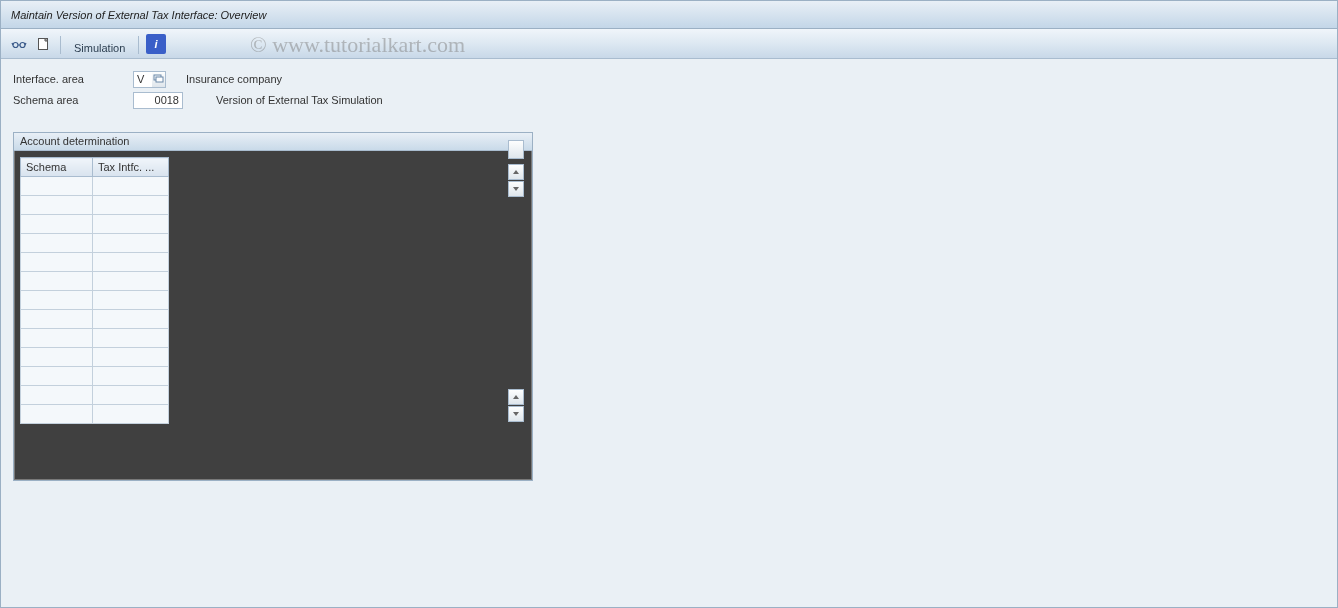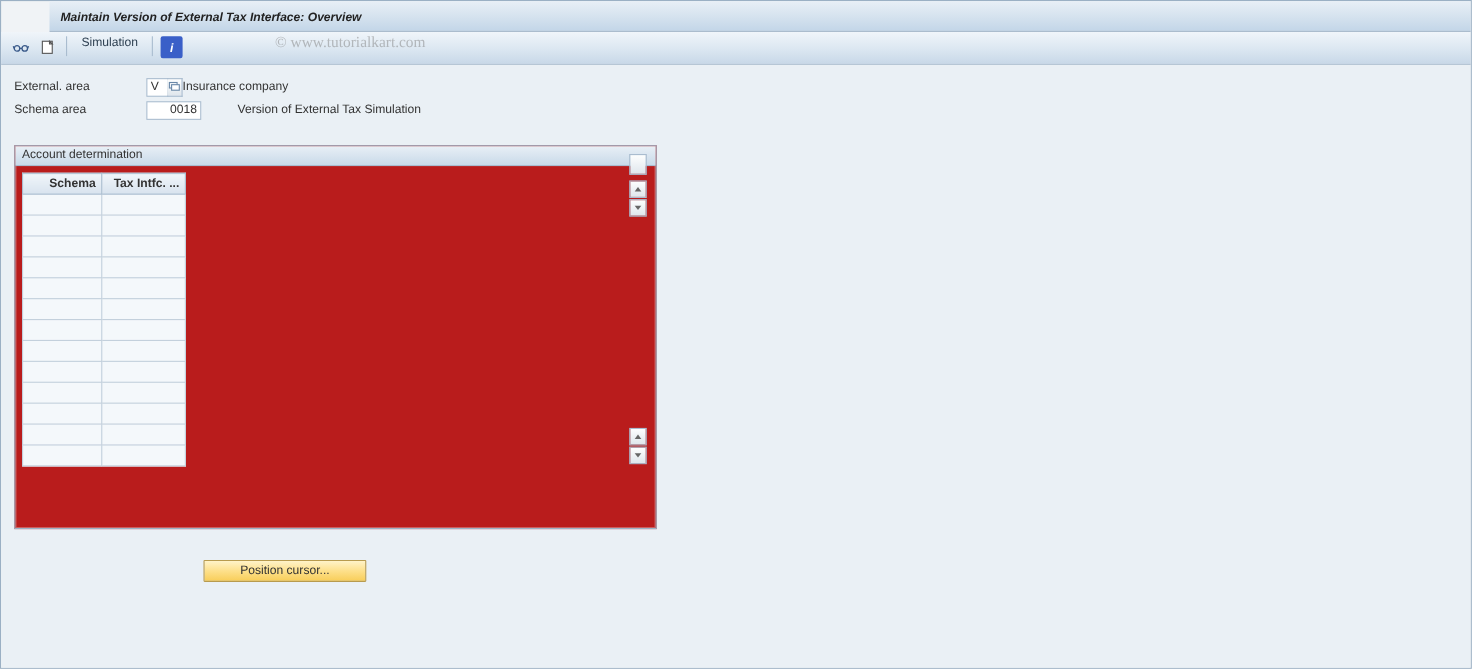--- a/index.html
+++ b/index.html
@@ -2,33 +2,32 @@
 <html><head>
   <meta charset="utf-8">
   <style>
     * { margin: 0; padding: 0; box-sizing: border-box; font-family: Arial, Helvetica, sans-serif; font-size: 11px; }
     body { background: #f0f3f6; width: 1338px; height: 608px; overflow: hidden; border: 1px solid #9bb0c4; }
     
     .title-bar {
       background: linear-gradient(to bottom, #e8eff6 0%, #d6e3ef 50%, #c3d6e8 100%);
       border-bottom: 1px solid #9bb0c4;
       padding: 5px 10px 6px 10px;
-      font-weight: bold;
+      font-weight: normal;
       font-style: italic;
       font-size: 14px;
       color: #222;
-      margin-left: 44px;
     }
     
     .toolbar {
       background: linear-gradient(to bottom, #f0f5fa 0%, #dde8f2 50%, #c8d8e8 100%);
       border-bottom: 1px solid #a9bccf;
       padding: 4px 8px;
       display: flex;
-      align-items: flex-start;
+      align-items: flex-end;
       height: 30px;
       gap: 4px;
     }
     
     .tool-btn {
       width: 20px; height: 20px;
       border: none;
       background: transparent;
       cursor: pointer;
       display: inline-flex;
@@ -56,47 +55,47 @@
     }
     .vhelp-icon {
       display:inline-block;
       width:14px; height:17px;
       border:1px solid #a9bccf;
       border-left:none;
       background: linear-gradient(to bottom,#fdfefe,#dfe6ec);
       vertical-align: top;
       margin-left:-1px;
     }
-    .field-desc { color:#333; }
+    .field-desc { margin-left: 20px; color:#333; }
     
     .panel {
       margin-top: 22px;
-      width: 584px;
+      width: 520px;
       border: 1px solid #9bb0c4;
-      background: #b91c1c;
+      background: #404040;
       box-shadow: inset 0 0 0 1px rgba(255,255,255,0.3);
       position: relative;
       padding-bottom: 50px;
     }
     .panel-header {
       background: linear-gradient(to bottom, #e8eff6, #c9dae9);
       border-bottom: 1px solid #a9bccf;
       padding: 2px 6px;
       color: #333;
       height: 18px;
     }
     
     .grid-wrap { margin: 6px; position: relative; }
     
     table.grid { border-collapse: collapse; background:#eaf0f5; }
     table.grid th {
       background: linear-gradient(to bottom,#f0f5fa,#d8e3ee);
       border: 1px solid #a9bccf;
-      font-weight: bold;
-      text-align: right;
+      font-weight: normal;
+      text-align: left;
       padding: 2px 5px;
       height: 19px;
       color:#333;
       overflow:hidden;
       white-space:nowrap;
     }
     table.grid td {
       border: 1px solid #c3d0dc;
       background: #f4f8fb;
       height: 19px;
@@ -140,21 +139,21 @@
       color: #333;
       cursor:pointer;
       border-radius: 1px;
       text-align:center;
     }
     
     .watermark {
       position:absolute;
       left: 250px;
       top: 32px;
-      font-size: 14px;
+      font-size: 22px;
       color: rgba(130,130,130,0.5);
       pointer-events:none;
       z-index: 50;
       font-family: Georgia, serif;
     }
   </style>
 </head>
 <body>
 
 <div class="watermark">© www.tutorialkart.com</div>
@@ -184,21 +183,21 @@
   <span class="tool-sep"></span>
   <button class="tool-btn" title="Information" style="background:#3a5fc8;border-radius:2px;">
     <svg width="12" height="12" viewBox="0 0 12 12">
         <text x="6" y="10" text-anchor="middle" font-family="Georgia" font-weight="bold" font-style="italic" font-size="11" fill="#fff">i</text>
       </svg>
   </button>
 </div>
 
 <div class="content">
   <div class="field-row">
-    <span class="field-label">External. area</span>
+    <span class="field-label">Interface. area</span>
     <input class="field-input" style="width: 20px; text-align: left;" value="V">
     <span class="vhelp-icon">
       <svg width="12" height="15" viewBox="0 0 12 15">
           <rect x="2" y="3" width="7" height="5" fill="none" stroke="#6a88a8"></rect>
           <rect x="4" y="5" width="7" height="5" fill="#fff" stroke="#6a88a8"></rect>
         </svg>
     </span>
     <span class="field-desc">Insurance company</span>
   </div>
   <div class="field-row">
@@ -295,16 +294,13 @@
           </div>
         <div class="scroll-btn">
             <svg width="8" height="8" viewBox="0 0 8 8">
               <path d="M1 2 L4 6 L7 2 Z" fill="#666"></path>
             </svg>
           </div>
       </div>
     </div>
   </div>
 
-  <div class="position-row">
-    <button class="position-btn2">Position cursor...</button>
-  </div>
 </div>
 
 </body></html>

